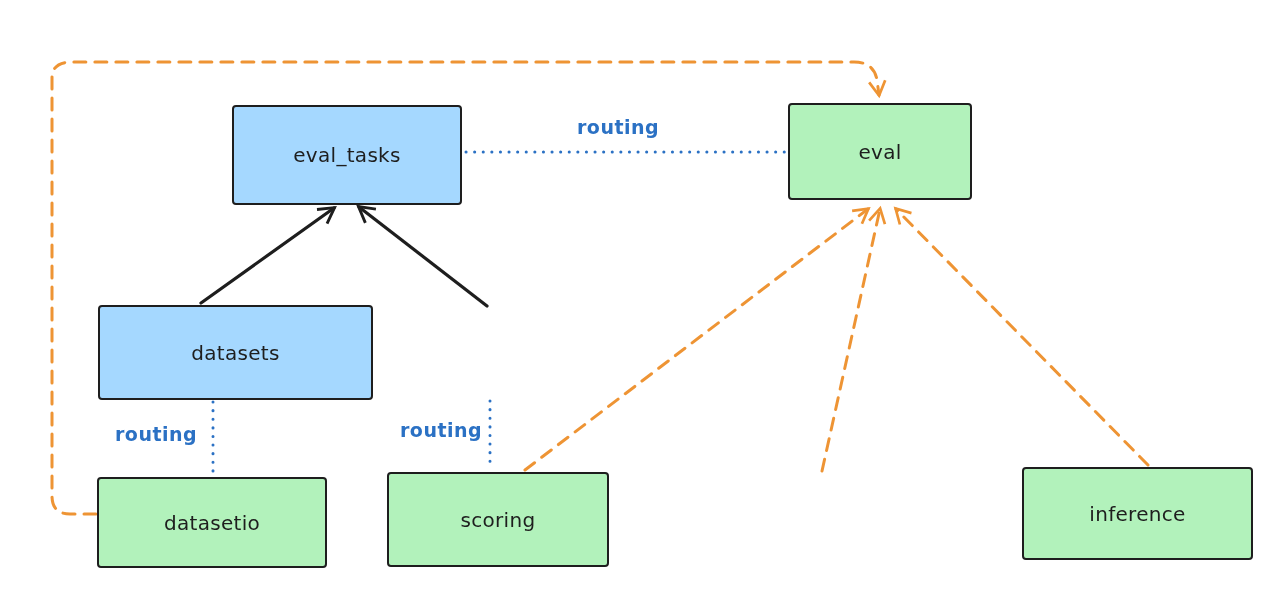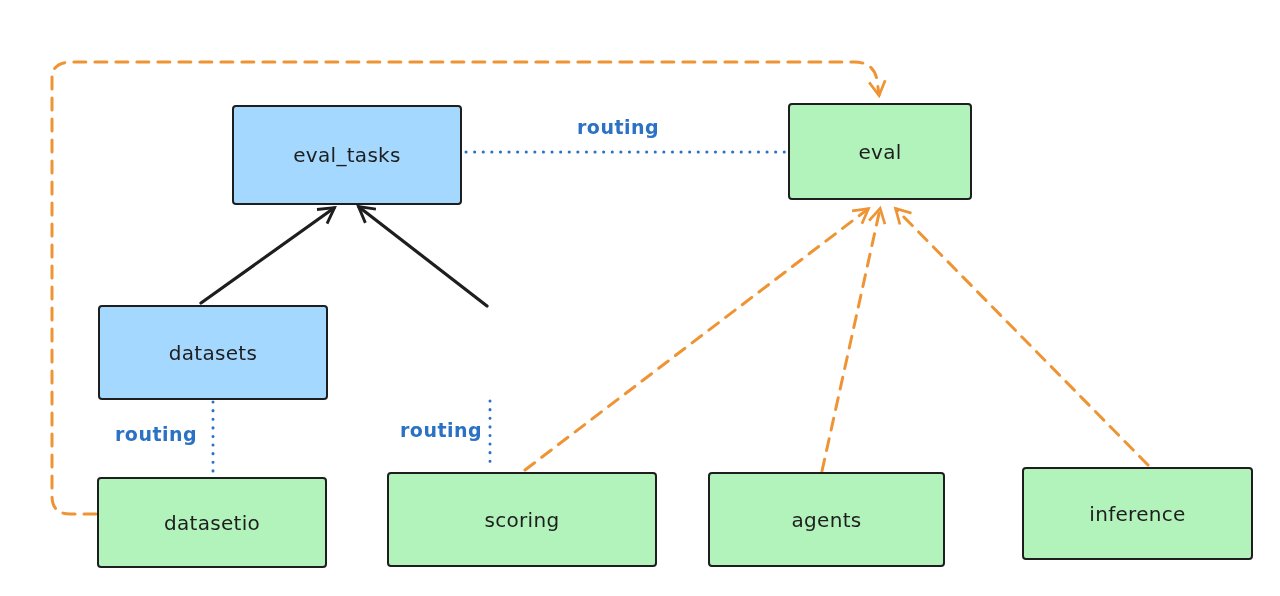--- a/index.html
+++ b/index.html
@@ -89,36 +89,33 @@
   </svg>
 
   <div class="node blue" style="left:232px; top:105px; width:230px; height:100px;">
     <span>eval_tasks</span>
   </div>
 
   <div class="node green" style="left:788px; top:103px; width:184px; height:97px;">
     <span>eval</span>
   </div>
 
-  <div class="node blue" style="left:98px; top:305px; width:230px; height:95px;">
+  <div class="node blue" style="left:98px; top:305px; width:275px; height:95px;">
     <span>datasets</span>
   </div>
 
 
   <div class="node green" style="left:97px; top:477px; width:230px; height:91px;">
     <span>datasetio</span>
   </div>
 
-  <div class="node green" style="left:387px; top:472px; width:270px; height:95px;">
+  <div class="node green" style="left:387px; top:472px; width:222px; height:95px;">
     <span>scoring</span>
   </div>
 
-  <div class="node green" style="left:708px; top:472px; width:237px; height:95px;">
-    <span>agents</span>
-  </div>
 
   <div class="node green" style="left:1022px; top:467px; width:231px; height:93px;">
     <span>inference</span>
   </div>
 
   <div class="routing-label" style="left:577px; top:116px; width:80px; text-align:center;">routing</div>
 
   <div class="routing-label" style="left:115px; top:423px;">routing</div>
 
   <div class="routing-label" style="left:400px; top:419px;">routing</div>

